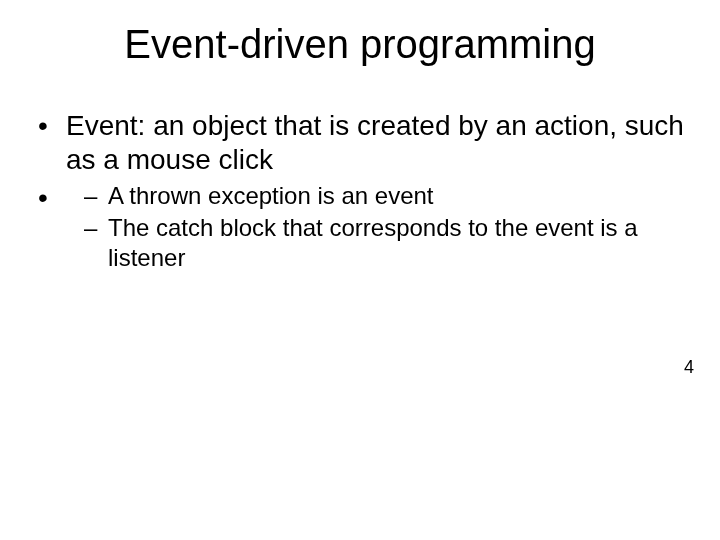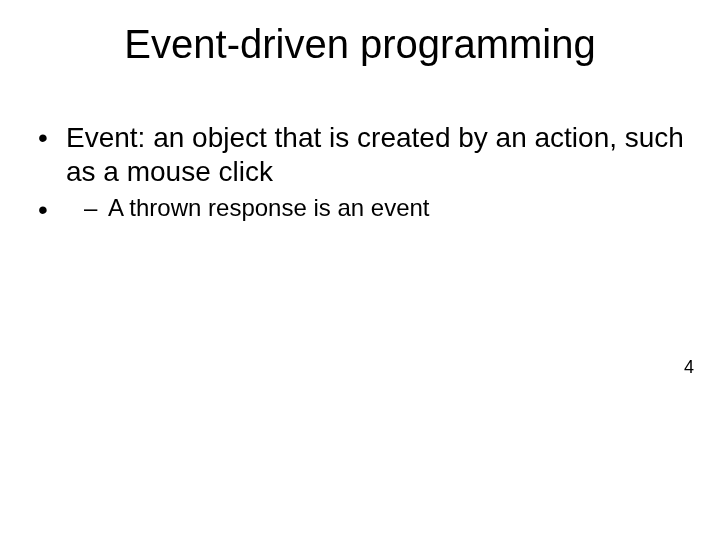--- a/index.html
+++ b/index.html
@@ -19,21 +19,21 @@
     box-sizing: border-box;
   }
   .title {
     font-size: 40px;
     text-align: center;
     padding-top: 22px;
     font-weight: 400;
     letter-spacing: 0px;
   }
   .body {
-    margin-top: 54px;
+    margin-top: 42px;
     padding-left: 34px;
     padding-right: 32px;
   }
   ul.level1 {
     list-style: none;
     margin: 0;
     padding: 0;
     font-size: 28px;
     line-height: 1.22;
   }
@@ -78,20 +78,21 @@
 <body>
 
 <div class="slide">
   <div class="title">Event-driven programming</div>
 
   <div class="body">
     <ul class="level1">
       <li>Event: an object that is created by an action, such as a mouse click</li>
       <li>
         <ul class="level2">
-          <li>A thrown response is an event</li>
+          <li>A thrown exception is an event</li>
+          <li>The catch block that corresponds to the event is a listener</li>
         </ul>
       </li>
     </ul>
   </div>
 
   <div class="pagenum">4</div>
 </div>
 
 </body></html>

